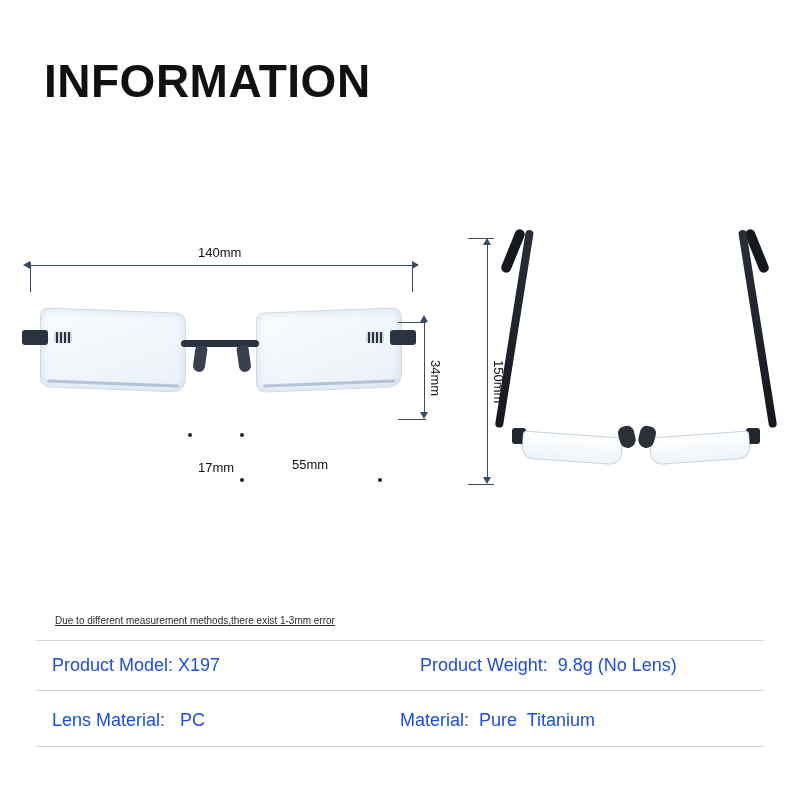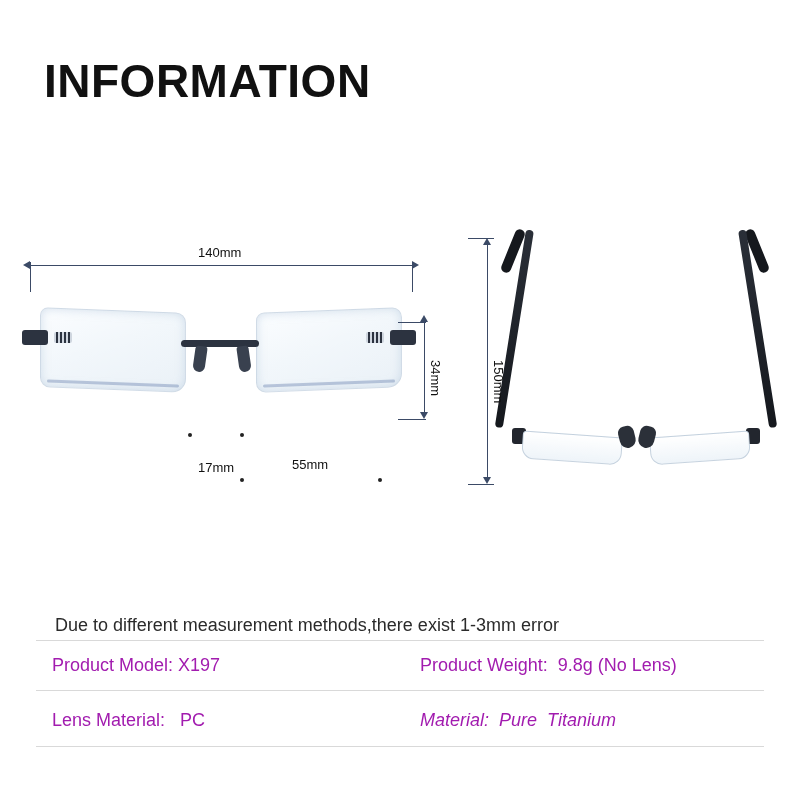--- a/index.html
+++ b/index.html
@@ -227,44 +227,45 @@
     border-radius: 3px;
   }
   .end-block.l { left: 2px; }
   .end-block.r { left: 236px; }
 
   
   .note {
     position: absolute;
     left: 55px;
     top: 615px;
-    font-size: 18px;
+    font-size: 10px;
     color: #2b2b2b;
+    text-decoration: underline;
   }
   .divider {
     position: absolute;
     left: 36px;
     width: 728px;
     height: 1px;
     background: #d9d9d9;
   }
   .divider.d1 { top: 640px; }
   .divider.d2 { top: 690px; }
   .divider.d3 { top: 746px; }
 
   .spec {
     position: absolute;
     font-size: 18px;
-    color: #a21caf;
+    color: #1d4ed8;
     white-space: pre;
   }
   .spec.s1 { left: 52px;  top: 655px; }
   .spec.s2 { left: 420px; top: 655px; }
   .spec.s3 { left: 52px;  top: 710px; }
-  .spec.s4 { left: 420px; top: 710px; font-style: italic; }
+  .spec.s4 { left: 400px; top: 710px; }
 </style>
 </head>
 <body>
 
 <div class="page-title">INFORMATION</div>
 
 <div class="diagram-area">
 
   <div class="glasses-front">
     <div class="lens left"></div>

